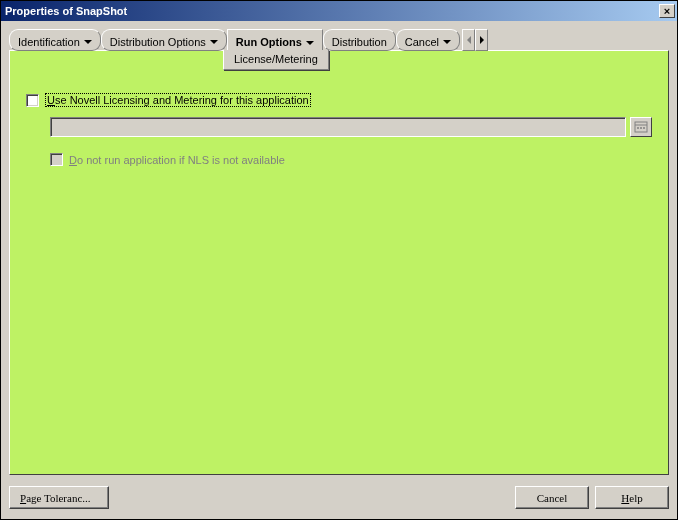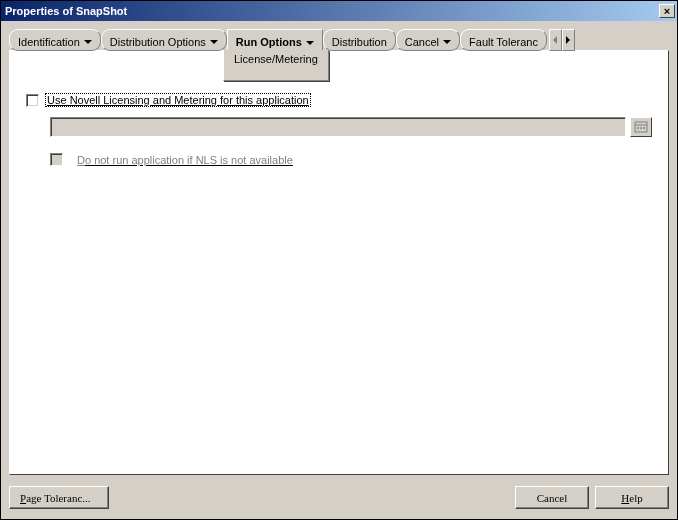--- a/index.html
+++ b/index.html
@@ -120,39 +120,38 @@
     position: relative;
     z-index: 3;
     margin-top: -1px;
   }
   .subtab {
     background: #d4d0c8;
     border-left: 1px solid #fff;
     border-right: 1px solid #808080;
     border-bottom: 1px solid #808080;
     box-shadow: 1px 1px 0 #404040;
-    padding: 3px 10px 15px 10px;
+    padding: 3px 10px 4px 10px;
     font-size: 11px;
     margin-left: 214px;
     cursor: default;
   }
   .panel {
     position: absolute;
     top: 29px;
     left: 8px;
     right: 8px;
     bottom: 44px;
     border-top: 1px solid #fff;
     border-left: 1px solid #fff;
     border-right: 1px solid #404040;
     border-bottom: 1px solid #404040;
-    background: #ffffff;
+    background: #bef264;
     padding: 42px 16px 28px 16px;
     z-index: 1;
-    text-decoration: underline;
   }
   .checkbox-row {
     display: flex;
     align-items: center;
     gap: 6px;
     margin-bottom: 10px;
   }
   .checkbox {
     width: 13px; height: 13px;
     background: #fff;
@@ -204,21 +203,21 @@
     border-top: 1px solid #fff;
     border-left: 1px solid #fff;
     border-right: 1px solid #404040;
     border-bottom: 1px solid #404040;
     background: #d4d0c8;
     display:flex; align-items:center; justify-content:center;
     cursor: default;
   }
   .browse-btn svg { display:block; }
   .nls-row {
-    display:flex; align-items:center; gap:14px;
+    display:flex; align-items:center; gap:6px;
   }
   .nls-row .ul { text-decoration: underline; }
   .footer {
     position: absolute;
     left: 8px; right: 8px; bottom: 10px;
     display: flex;
     align-items: center;
     gap: 6px;
   }
   .footer .spacer { flex: 1; }
@@ -266,23 +265,20 @@
       <div class="tab active">
         <span>Run Options</span>
         <span class="caret"></span>
       </div>
       <div class="tab">
         <span>Distribution</span>
       </div>
       <div class="tab">
         <span>Cancel</span>
         <span class="caret"></span>
-      </div>
-      <div class="tab">
-        <span>Fault Toleranc</span>
       </div>
       <div class="tab-scroll">
         <div class="scroll-btn left">
           <div class="arr"></div>
         </div>
         <div class="scroll-btn right">
           <div class="arr"></div>
         </div>
       </div>
     </div>

